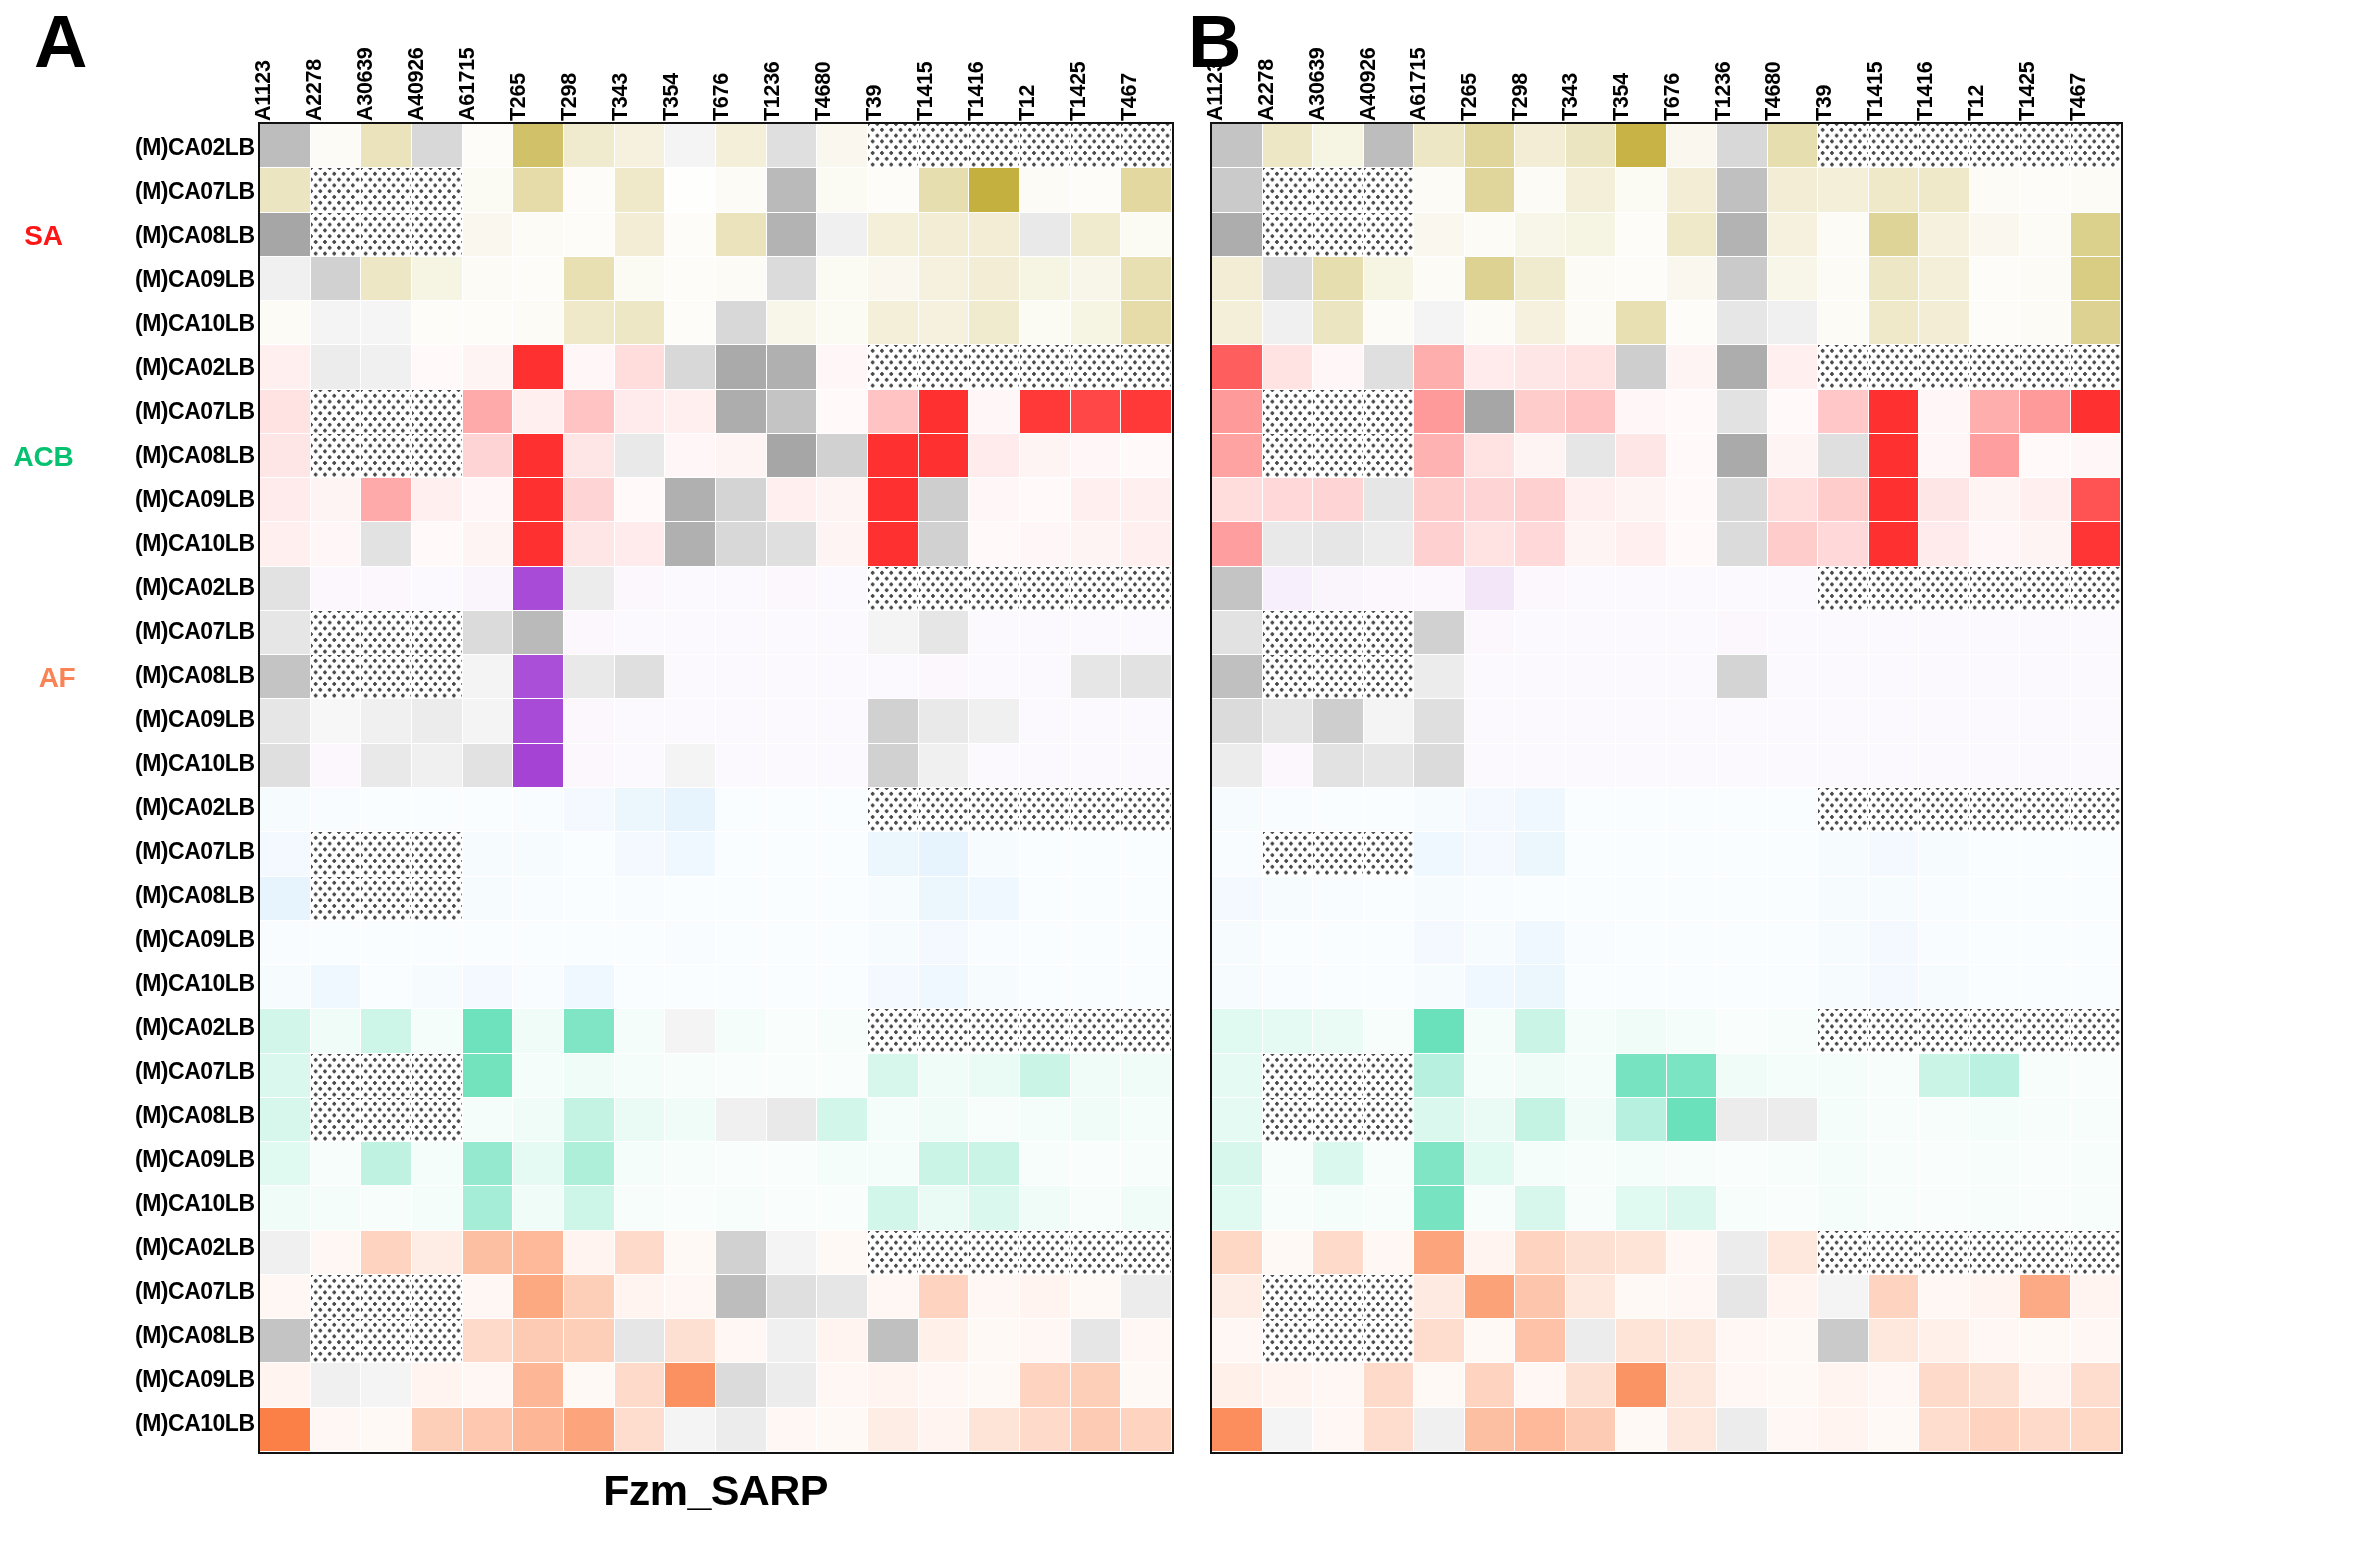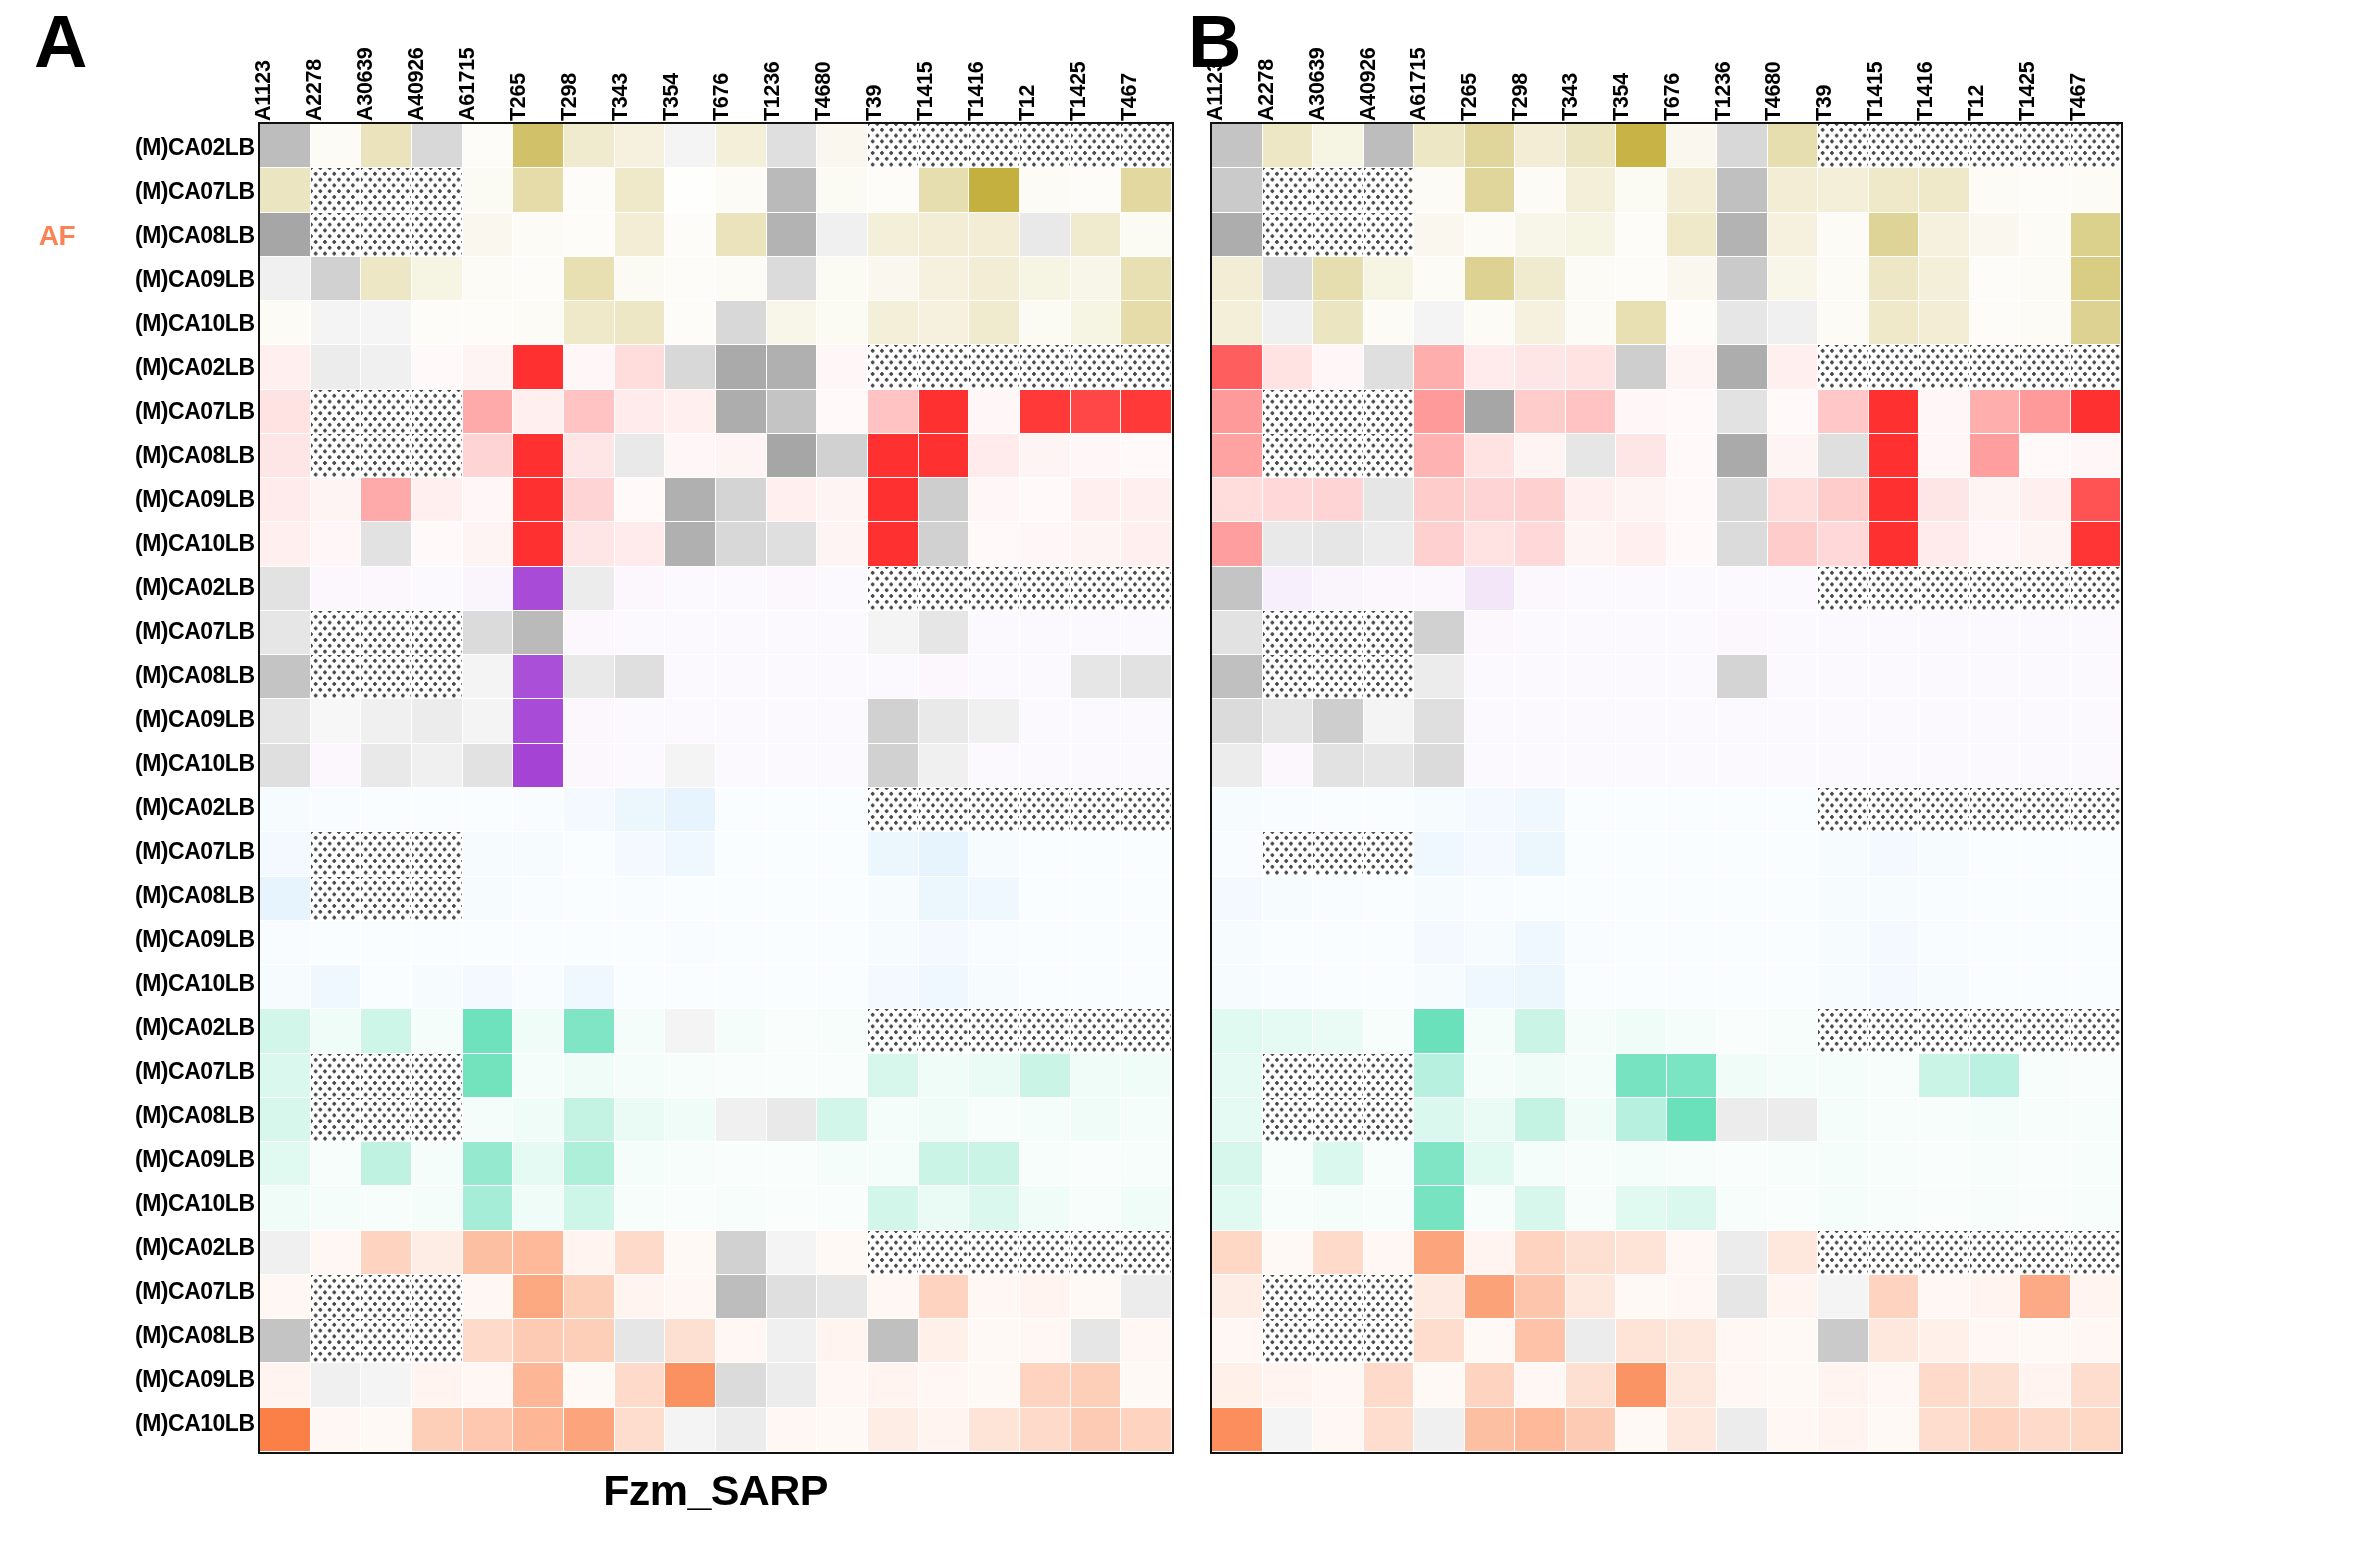--- a/index.html
+++ b/index.html
@@ -162,20 +162,22 @@
 </style>
 </head>
 <body>
 
 <div id="figure">
 
   <div class="panel-letter" id="panel-letter-a">A</div>
   <div class="panel-letter" id="panel-letter-b">B</div>
 
   <div id="group-labels" style="top: 125px; height: 1326px;">
+      <div class="group-label" style="height: 221px; color: rgb(252, 22, 22);">SA</div>
+      <div class="group-label" style="height: 221px; color: rgb(6, 194, 112);">ACB</div>
       <div class="group-label" style="height: 221px; color: rgb(249, 131, 85); padding-left: 27px;">AF</div>
     </div>
 
   <div id="row-labels" style="top: 125px; height: 1326px;">
       <div class="row-label" style="height: 44px;">(M)CA02LB</div>
       <div class="row-label" style="height: 44px;">(M)CA07LB</div>
       <div class="row-label" style="height: 44px;">(M)CA08LB</div>
       <div class="row-label" style="height: 44px;">(M)CA09LB</div>
       <div class="row-label" style="height: 44px;">(M)CA10LB</div>
       <div class="row-label" style="height: 44px;">(M)CA02LB</div>

